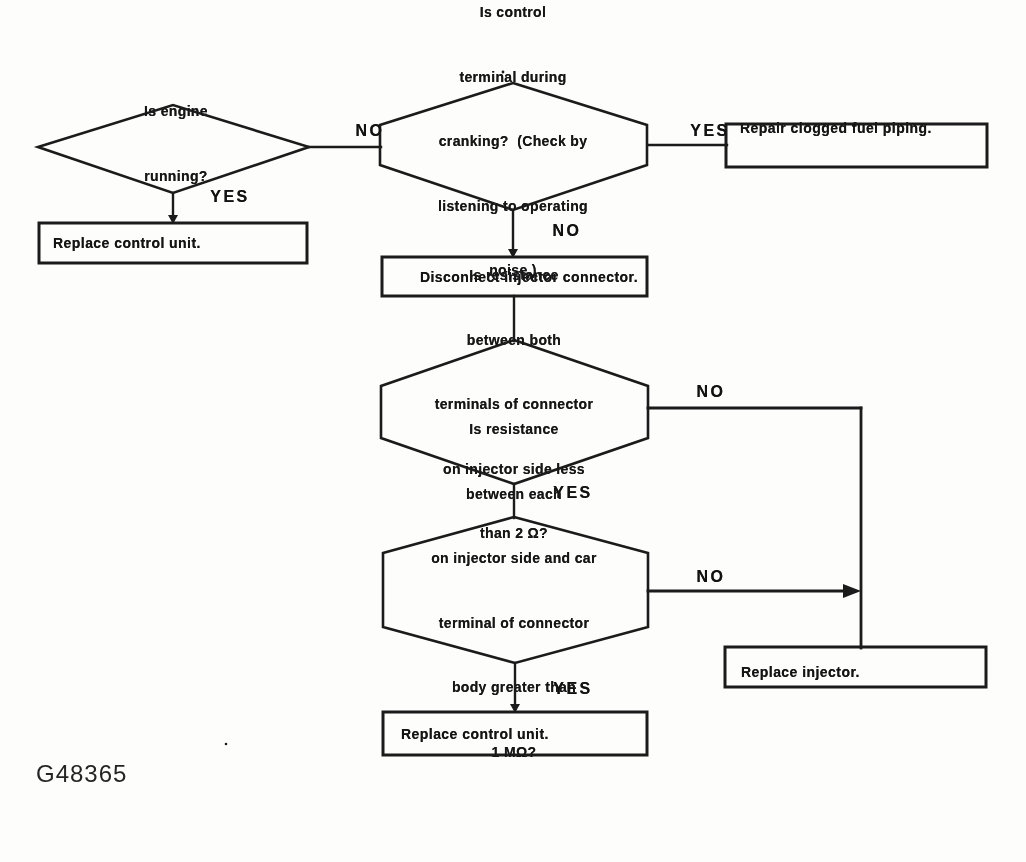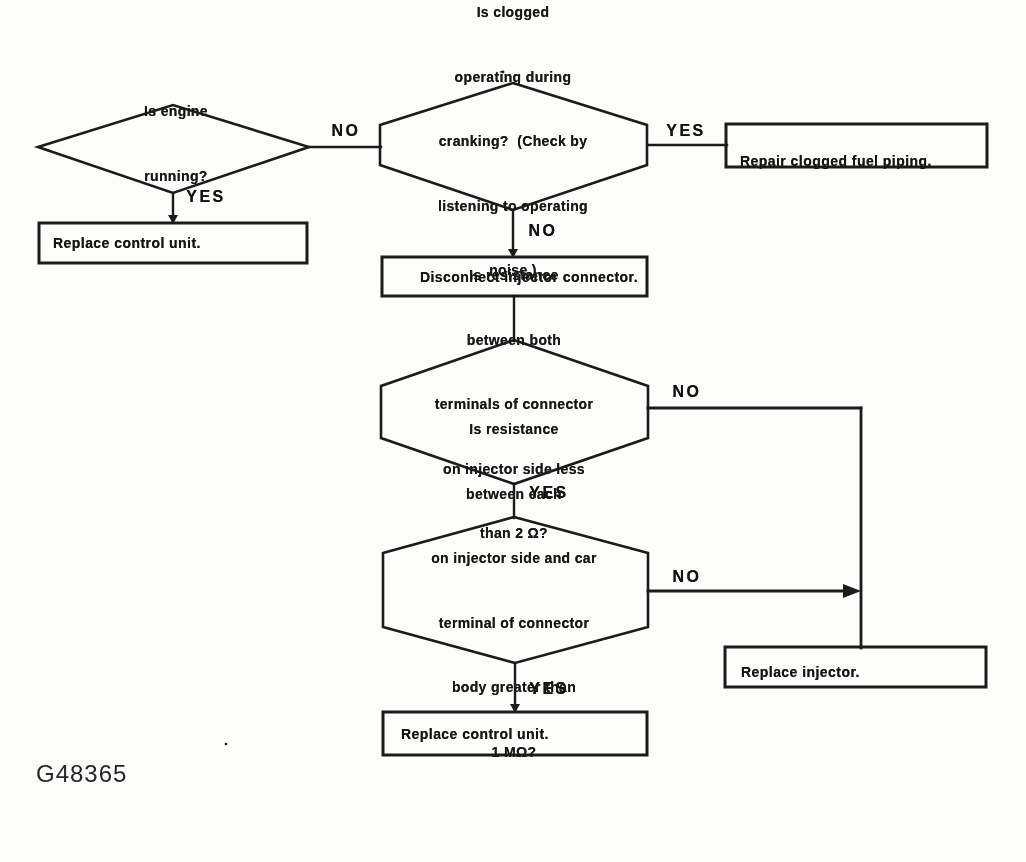--- a/index.html
+++ b/index.html
@@ -36,20 +36,21 @@
   }
   .box-label.centered{transform:translate(-50%,-50%);margin-left:15px;}
   .edge-label{
     position:absolute;
     transform:translate(-50%,-50%);
     font-size:16px;
     font-weight:bold;
     letter-spacing:2.5px;
     color:#121212;
     text-shadow:0 0 .5px #444;
+    margin-left:24px;
   }
   .figure-code{
     position:absolute;
     left:36px;top:760px;
     font-size:24px;
     font-weight:400;
     letter-spacing:1px;
     color:#252525;
   }
 </style>
@@ -90,22 +91,22 @@
     <circle cx="503" cy="72" r="1.4" fill="#1b1b1b" stroke="none"></circle>
     <circle cx="226" cy="744" r="1.3" fill="#1b1b1b" stroke="none"></circle>
   </svg>
 
   <div class="node-lines" style="left:176px;top:144px;">
     <div>Is engine</div>
     <div>running?</div>
   </div>
 
   <div class="node-lines" style="left:513px;top:142px;">
-    <div>Is clogged</div>
-    <div>operating during</div>
+    <div>Is control</div>
+    <div>terminal during</div>
     <div>cranking?  (Check by</div>
     <div>listening to operating</div>
     <div>noise.)</div>
   </div>
 
   <div class="node-lines" style="left:514px;top:405px;">
     <div>Is resistance</div>
     <div>between both</div>
     <div>terminals of connector</div>
     <div>on injector side less</div>
@@ -114,21 +115,21 @@
 
   <div class="node-lines" style="left:514px;top:591px;">
     <div>Is resistance</div>
     <div>between each</div>
     <div>on injector side and car</div>
     <div>terminal of connector</div>
     <div>body greater than</div>
     <div>1 MΩ?</div>
   </div>
 
-  <div class="box-label" style="left:740px;top:161px;text-align:center;">Repair clogged fuel piping.</div>
+  <div class="box-label" style="left:740px;top:128px;text-align:center;">Repair clogged fuel piping.</div>
 
   <div class="box-label centered" style="left:514px;top:277px;">Disconnect injector connector.</div>
 
   <div class="box-label" style="left:53px;top:243px;">Replace control unit.</div>
 
   <div class="box-label" style="left:741px;top:672px;">Replace injector.</div>
 
   <div class="box-label" style="left:401px;top:734px;">Replace control unit.</div>
 
   <div class="edge-label" style="left:346px;top:131px;">NO</div>

